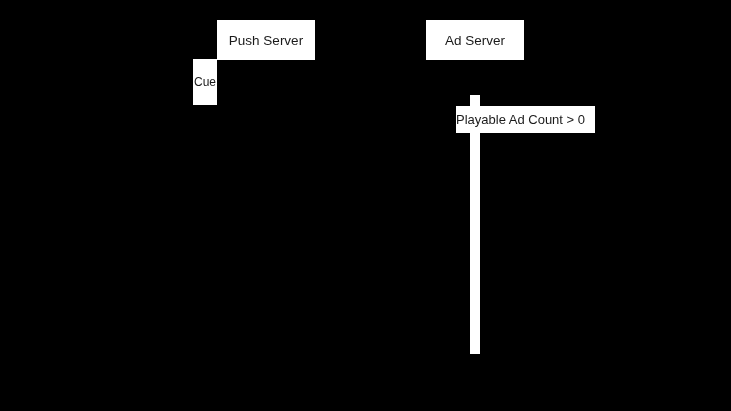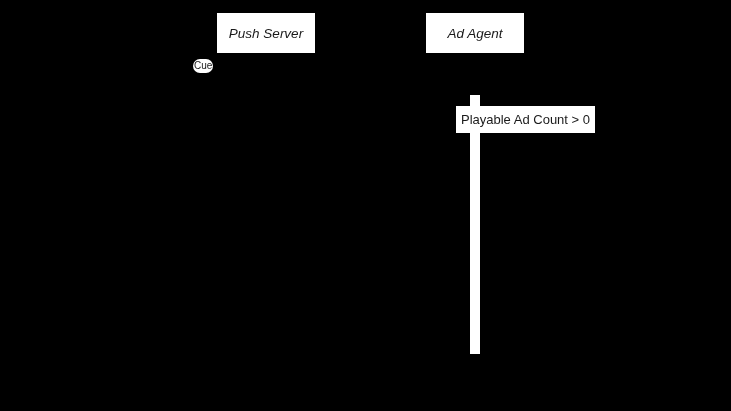--- a/index.html
+++ b/index.html
@@ -10,67 +10,65 @@
   }
   html,body{margin:0;padding:0;background:var(--canvas);}
   .canvas{
     position:relative;
     width:731px;height:411px;
     background:var(--canvas);
     overflow:hidden;
     font-family:"Liberation Sans", sans-serif;
   }
   .participant{
-    position:absolute;top:13px;height:40px;
+    position:absolute;top:20px;height:40px;
     background:var(--box-fill);
     color:var(--box-text);
     box-sizing:border-box;
     display:flex;align-items:center;justify-content:center;
     font-size:13.5px;
-    font-style:italic;
   }
   .participant.p0{left:217px;width:98px;}
   .participant.p1{left:426px;width:98px;}
   .participant.p2{left:626px;width:98px;height:39px;}
   .msg-label{
     position:absolute;left:193px;top:59px;
     background:var(--box-fill);
     color:var(--box-text);
-    font-size:10px;line-height:14px;
-    padding:0 1px;
+    font-size:12px;line-height:14px;
+    padding:16px 1px;
     white-space:nowrap;
-    border-radius:7px;
   }
   .activation{
     position:absolute;left:470px;top:95px;
     width:10px;height:259px;
     background:var(--activation-fill);
   }
   .note{
     position:absolute;left:456px;top:106px;
     width:139px;height:27px;
     box-sizing:border-box;
     background:var(--box-fill);
     color:var(--box-text);
-    display:flex;align-items:center;justify-content:center;
+    display:flex;align-items:center;justify-content:flex-start;
     font-size:13px;
     white-space:nowrap;
   }
 </style>
 </head>
 <body>
 
 <div class="canvas">
 
   <div class="participant p0">
     <span>Push Server</span>
   </div>
 
   <div class="participant p1">
-    <span>Ad Agent</span>
+    <span>Ad Server</span>
   </div>
 
 
   <div class="msg-label">Cue</div>
 
   <div class="activation"></div>
 
   <div class="note">
     <span>Playable Ad Count &gt; 0</span>
   </div>

